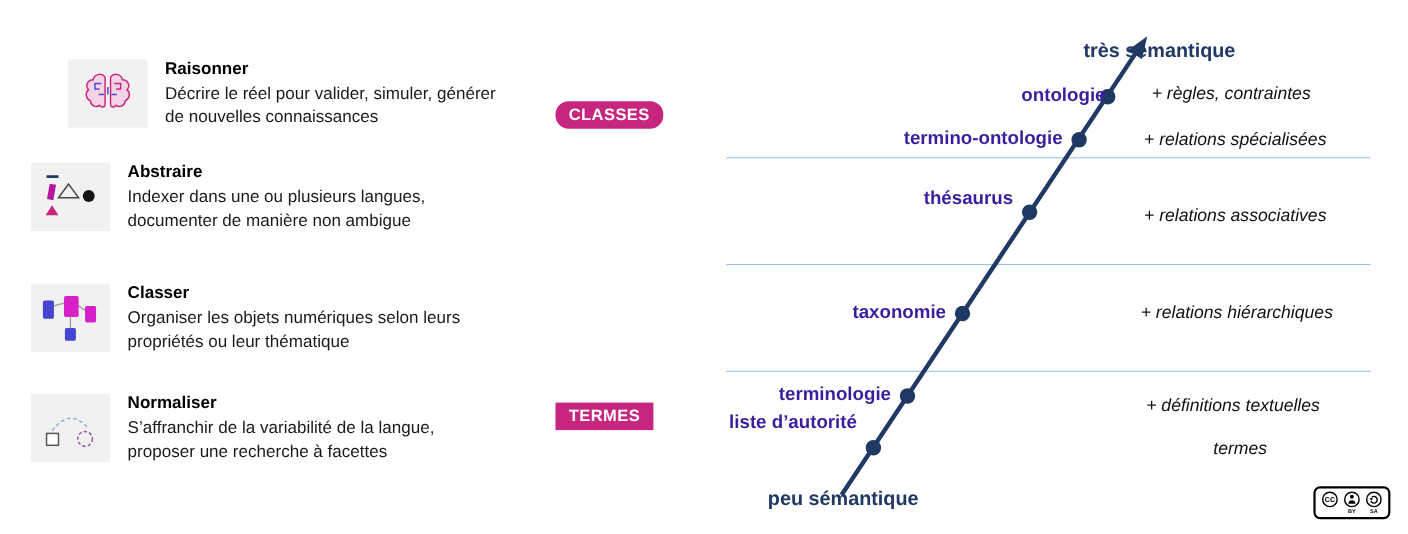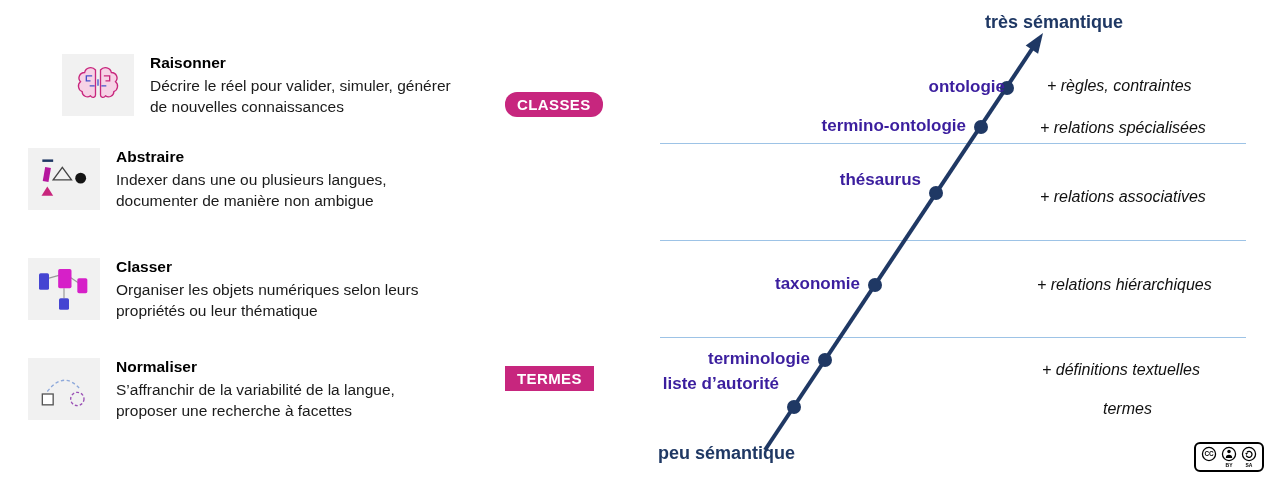--- a/index.html
+++ b/index.html
@@ -43,22 +43,22 @@
   .scale-label{position:absolute;color:var(--purple);font-weight:bold;font-size:17px;
     white-space:nowrap;line-height:24px;text-align:right;}
   .scale-label.p0{right:501px;top:372px;}
   .scale-label.p1{right:470px;top:347px;}
   .scale-label.p2{right:420px;top:272px;}
   .scale-label.p3{right:359px;top:168px;}
   .scale-label.p4{right:314px;top:114px;}
   .scale-label.p5{right:275px;top:75px;}
   
   .endpoint{position:absolute;color:var(--navy);font-weight:bold;font-size:18px;white-space:nowrap;}
-  .endpoint.bottom{left:658px;top:443px;text-align:right;}
-  .endpoint.top{left:985px;top:12px;}
+  .endpoint.bottom{left:698px;top:443px;text-align:right;}
+  .endpoint.top{left:985px;top:36px;}
   
   .annotation{position:absolute;font-style:italic;font-size:16px;color:#111;
     white-space:nowrap;line-height:22px;}
   .annotation.a0{left:1047px;top:75px;}
   .annotation.a1{left:1040px;top:117px;}
   .annotation.a2{left:1040px;top:186px;}
   .annotation.a3{left:1037px;top:274px;}
   .annotation.a4{left:1042px;top:359px;}
   .annotation.a5{left:1103px;top:398px;}
   

